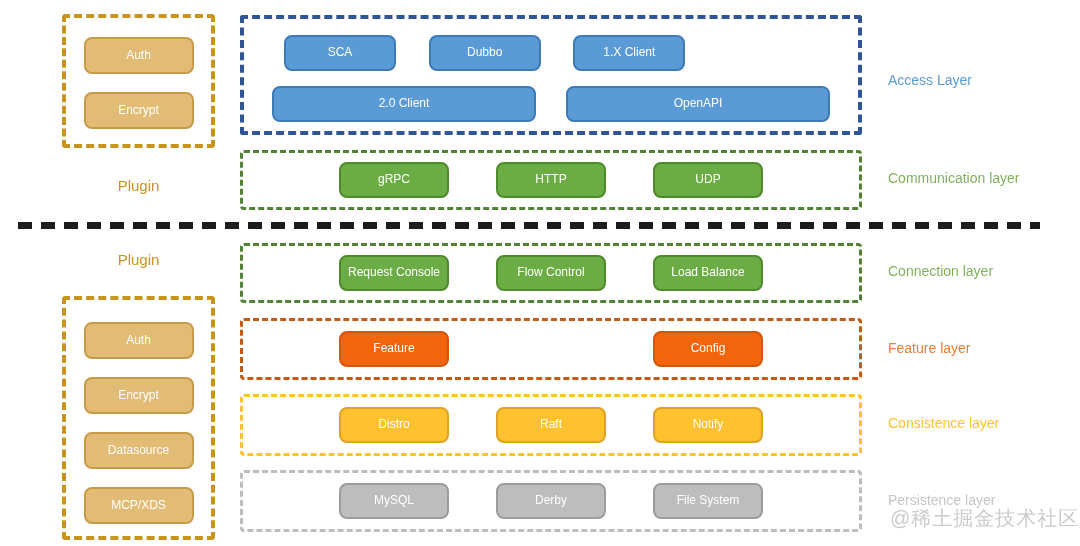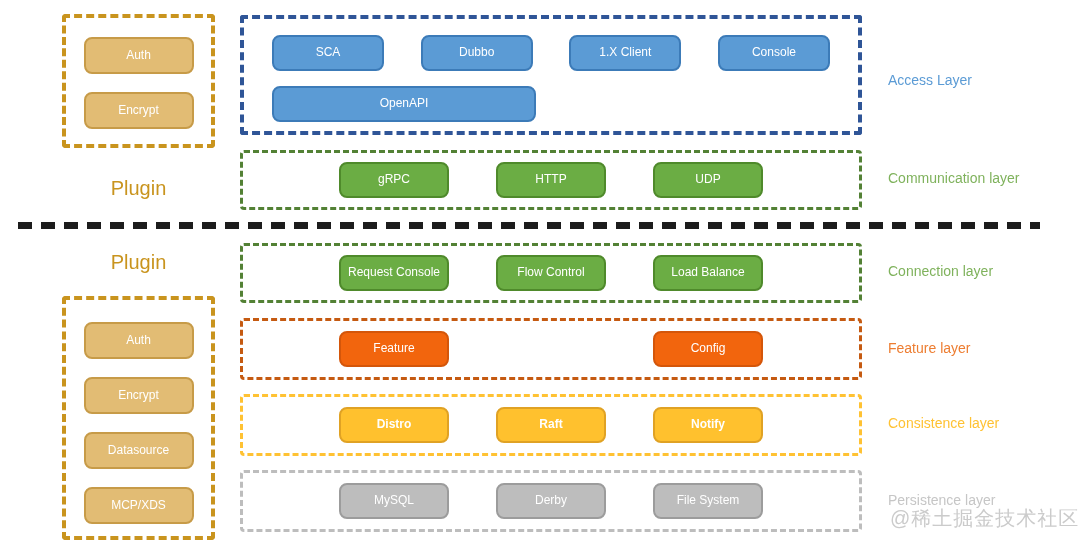--- a/index.html
+++ b/index.html
@@ -9,55 +9,55 @@
     overflow:hidden;
   }
 
   
   .dash-box{position:absolute;border-radius:4px;box-sizing:border-box;background:transparent;}
   .plugin-box{border:4px dashed #C9941E;}
   .access-box{left:240px;top:15px;width:622px;height:120px;border:4px dashed #2F5597;border-radius:3px;padding:16px 28px 0;box-sizing:border-box;}
   .comm-box{left:240px;top:150px;width:622px;height:60px;border:3px dashed #538135;}
   .conn-box{left:240px;top:243px;width:622px;height:60px;border:3px dashed #538135;}
   .feat-box{left:240px;top:318px;width:622px;height:62px;border:3px dashed #C55A11;}
-  .cons-box{left:240px;top:394px;width:622px;height:62px;border:3px dashed #FFC233;font-weight:bold;}
+  .cons-box{left:240px;top:394px;width:622px;height:62px;border:3px dashed #FFC233;}
   .pers-box{left:240px;top:470px;width:622px;height:62px;border:3px dashed #BDBDBD;}
 
   
   .btn{
     min-height:36px;border-radius:8px;box-sizing:border-box;
     display:flex;align-items:center;justify-content:center;text-align:center;
     color:#ffffff;font-size:12px;line-height:1.15;padding:2px 4px;
   }
   .btn.blue  {background:#5B9BD5;border:2px solid #3C7BB8;}
   .btn.green {background:#6BAD44;border:2px solid #4F8A2B;}
   .btn.orange{background:#F2650D;border:2px solid #D4560A;}
   .btn.yellow{background:#FFC12E;border:2px solid #E0A224;}
   .btn.gray  {background:#BDBDBD;border:2px solid #9C9C9C;}
   .btn.tan   {background:#E2BC74;border:2px solid #C79B48;}
 
   
-  .row4{display:grid;grid-template-columns:repeat(4,112px);justify-content:space-between;}
+  .row4{display:grid;grid-template-columns:repeat(4,112px);justify-content:space-between;margin-left:12px;}
   .row2{display:grid;grid-template-columns:repeat(2,264px);justify-content:space-between;margin-top:15px;}
   .row3{display:grid;grid-template-columns:repeat(3,110px);column-gap:47px;justify-content:center;align-items:center;height:100%;}
   .col1{grid-column:1;} .col3{grid-column:3;}
 
   
   .plugin-col{display:flex;flex-direction:column;align-items:center;}
   .plugin-col .btn{width:110px;height:37px;}
 
   
   .layer-label{position:absolute;left:888px;font-size:14px;white-space:nowrap;}
   .lbl-blue{color:#5B9BD5;}
   .lbl-green{color:#7FB25C;}
   .lbl-orange{color:#ED7D31;}
   .lbl-yellow{color:#FFC233;}
   .lbl-gray{color:#C6C6C6;}
 
-  .plugin-label{position:absolute;left:62px;width:153px;text-align:center;font-size:20px;color:#C9941E;}
+  .plugin-label{position:absolute;left:62px;width:153px;text-align:center;font-size:15px;color:#C9941E;}
 
   
   .divider{
     position:absolute;left:18px;top:222px;width:1022px;height:7px;
     background:repeating-linear-gradient(90deg,#1c1c1c 0 14px,transparent 14px 23px);
   }
 
   .watermark{
     position:absolute;left:890px;top:505px;font-size:20px;color:#CBCBCB;
     letter-spacing:1px;white-space:nowrap;
@@ -78,23 +78,23 @@
   <div class="btn tan">Encrypt</div>
   <div class="btn tan">Datasource</div>
   <div class="btn tan">MCP/XDS</div>
 </div>
 
 <div class="dash-box access-box">
   <div class="row4">
     <div class="btn blue">SCA</div>
     <div class="btn blue">Dubbo</div>
     <div class="btn blue">1.X Client</div>
-    <div class="btn blue">Console</div>
   </div>
   <div class="row2">
+    <div class="btn blue">2.0 Client</div>
     <div class="btn blue">OpenAPI</div>
   </div>
 </div>
 <div class="layer-label lbl-blue" style="top:72px;">Access Layer</div>
 
 <div class="dash-box comm-box">
   <div class="row3">
     <div class="btn green">gRPC</div>
     <div class="btn green">HTTP</div>
     <div class="btn green">UDP</div>

